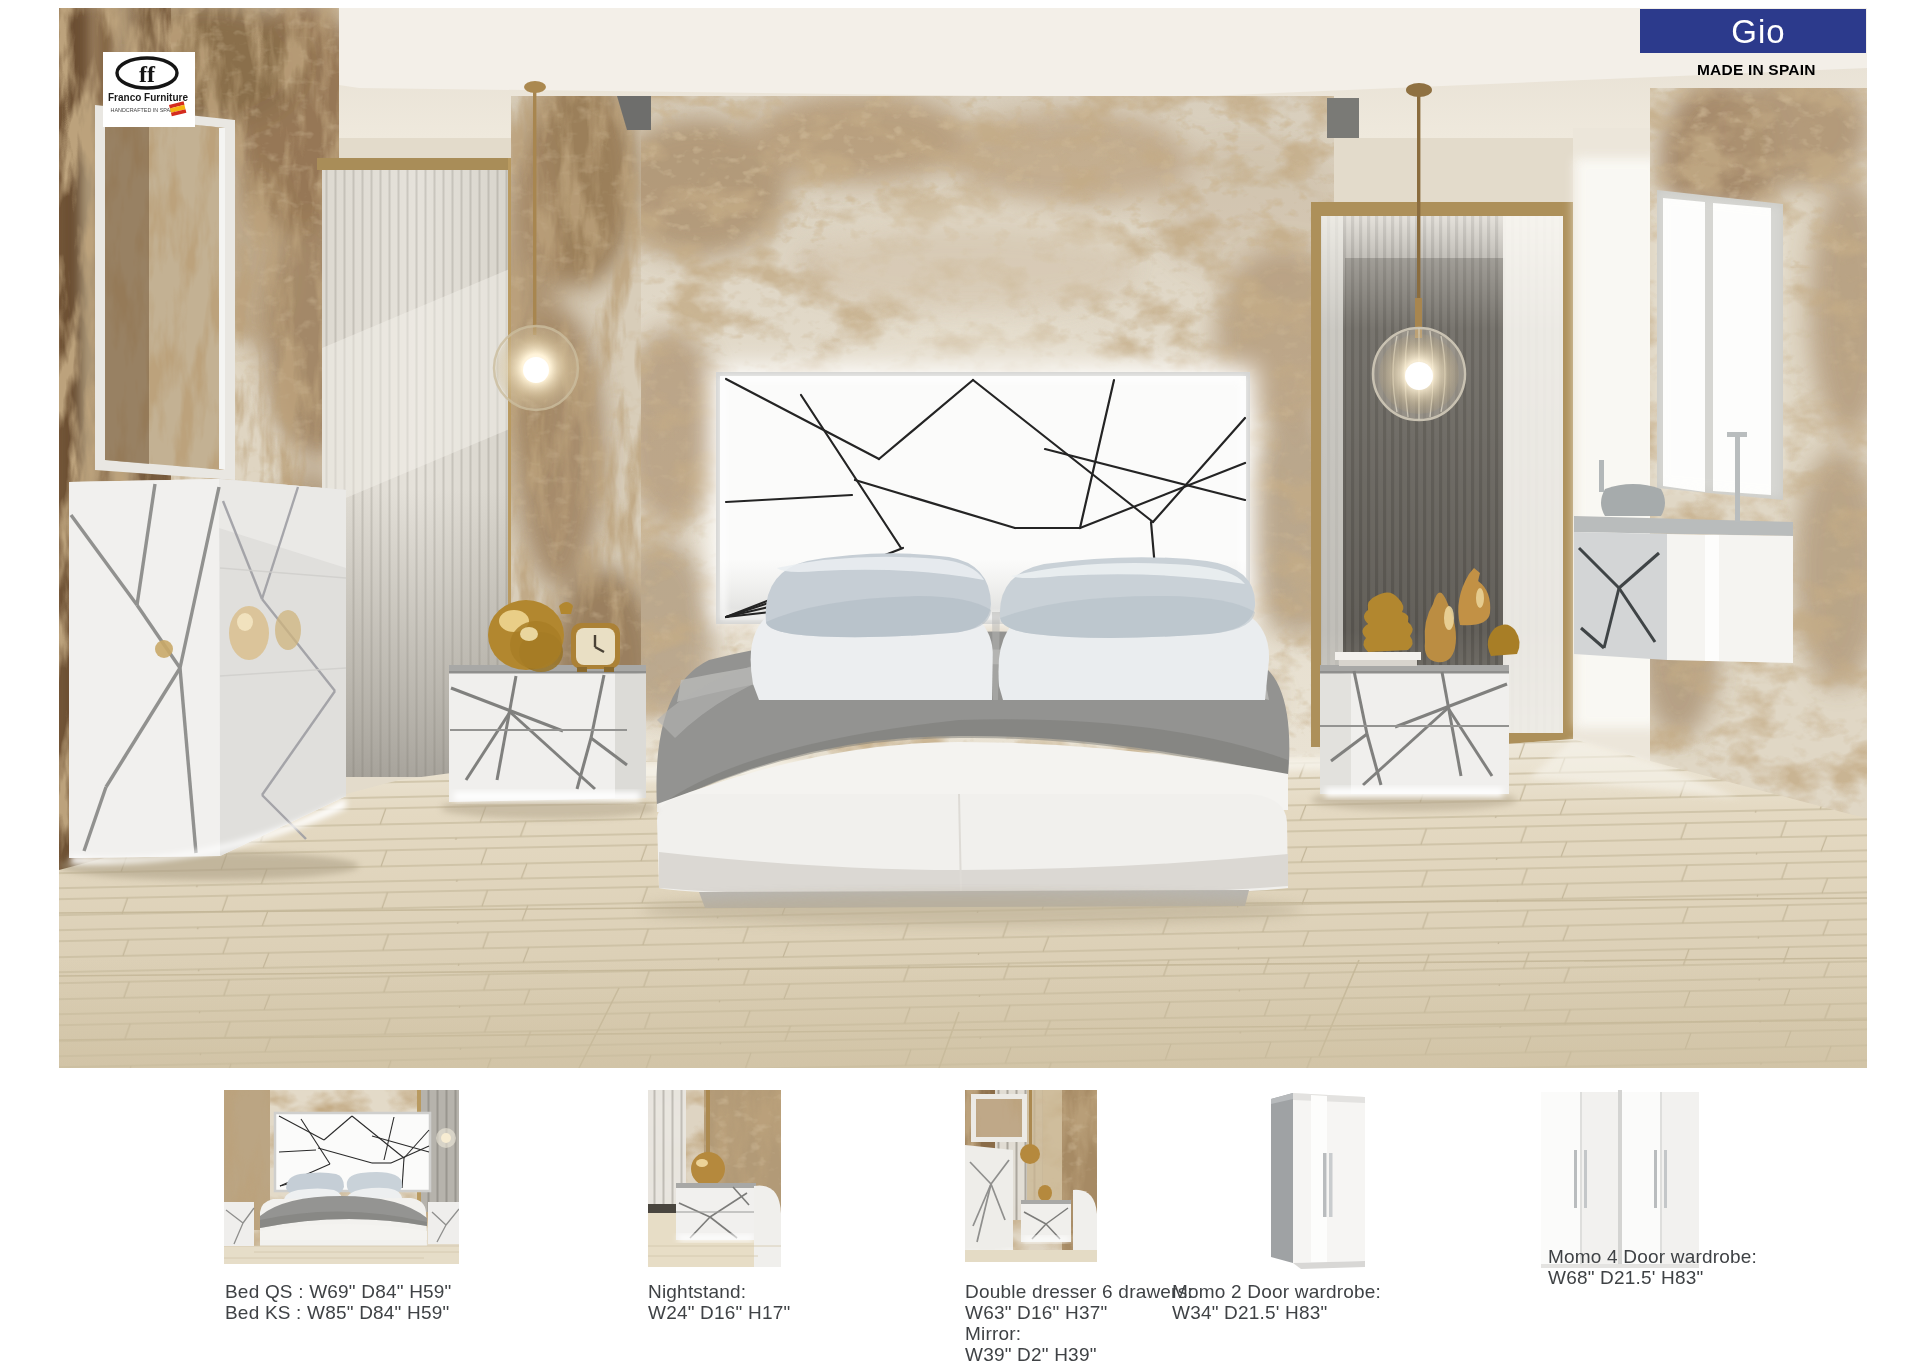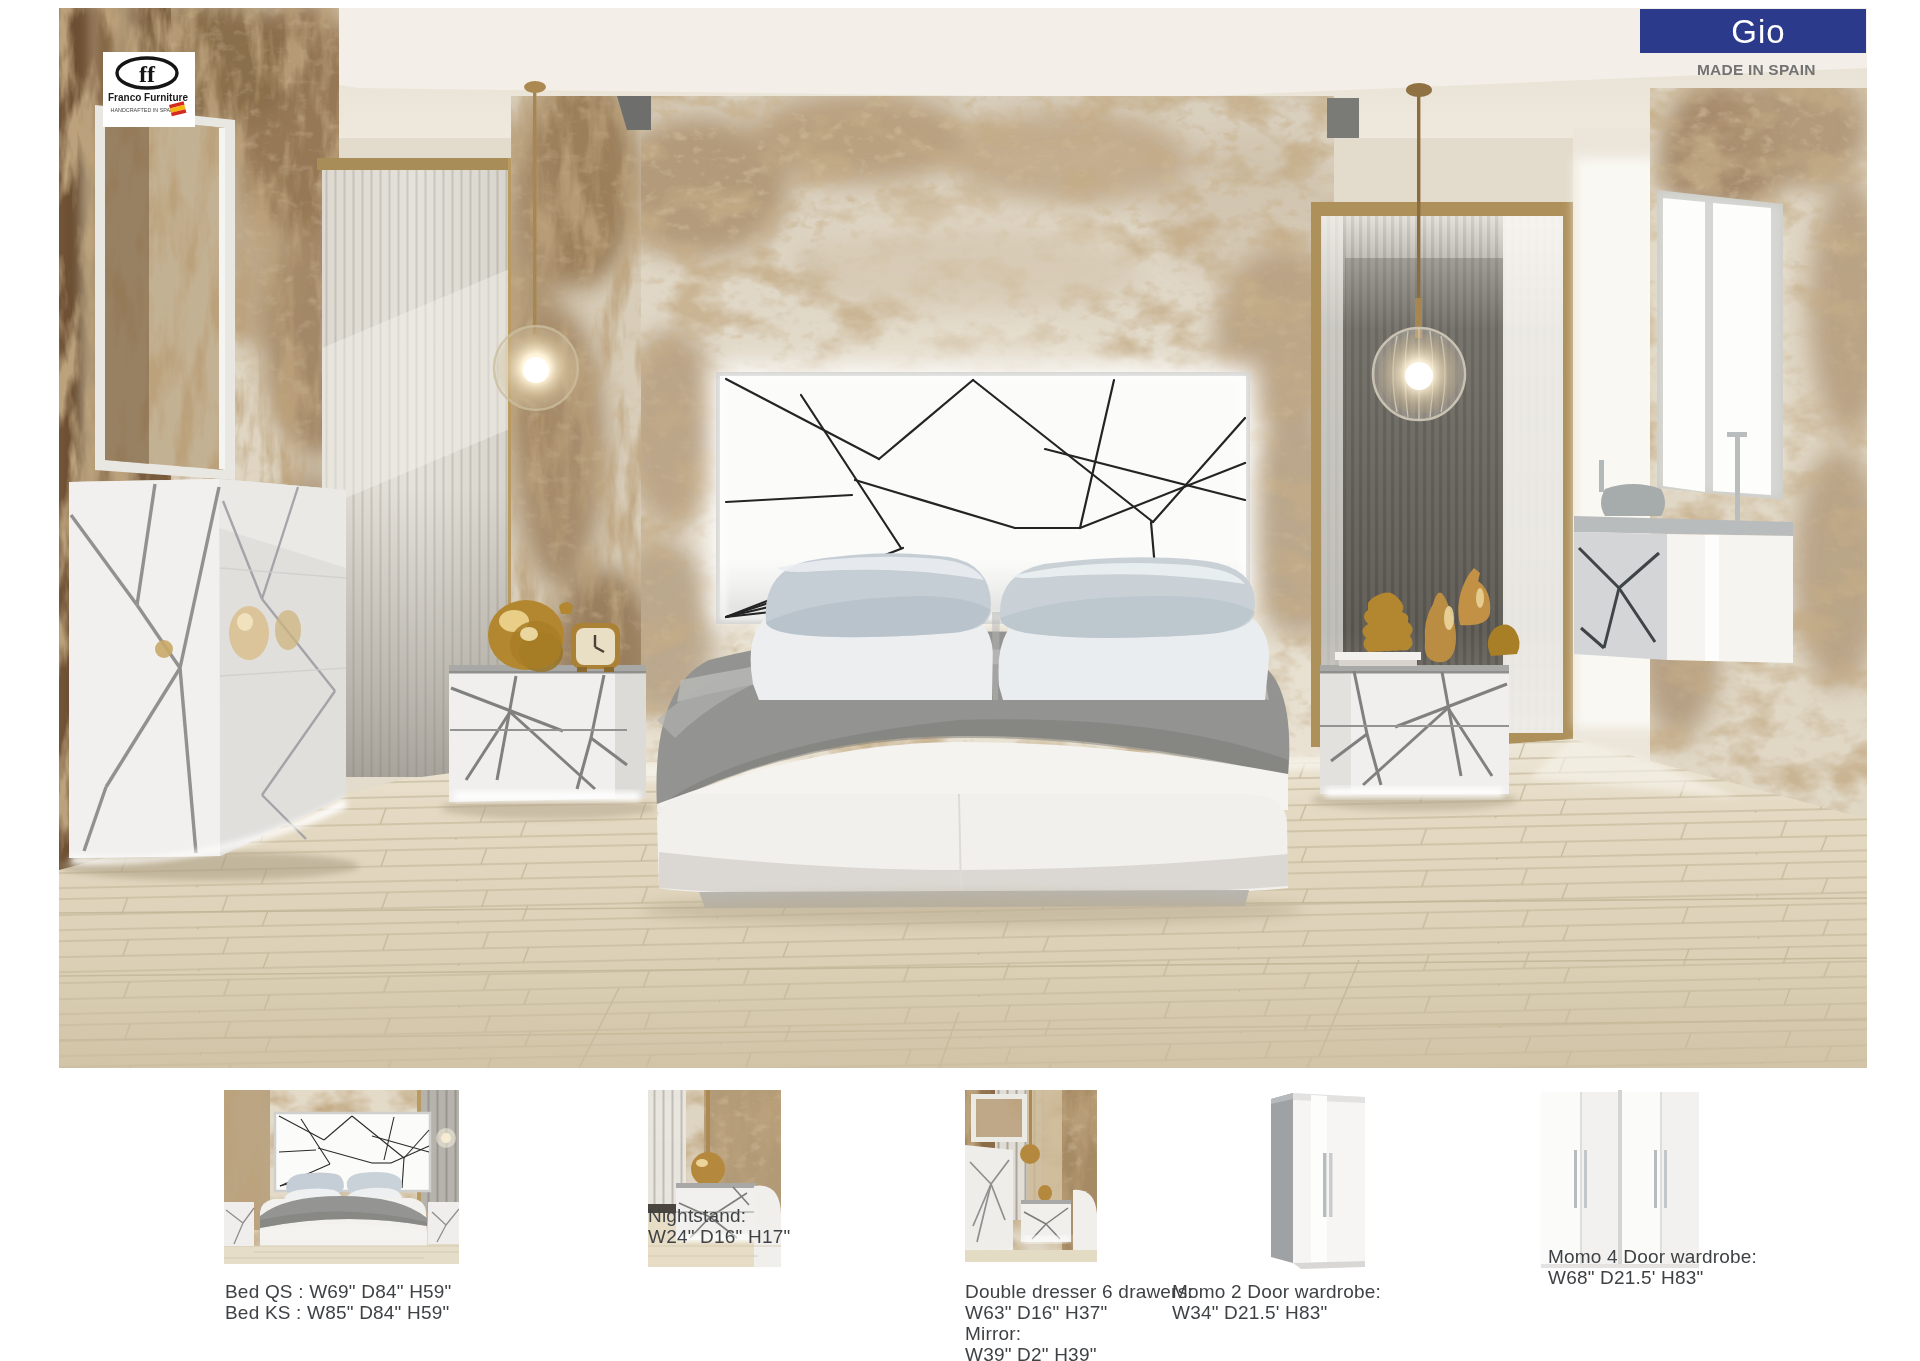--- a/index.html
+++ b/index.html
@@ -448,21 +448,21 @@
   <g transform="translate(66,53) rotate(-14)">
     <rect x="0" y="0" width="15" height="3.6" fill="#d42b1e"></rect>
     <rect x="0" y="3.6" width="15" height="4.4" fill="#f6b511"></rect>
     <rect x="0" y="8" width="15" height="3.6" fill="#d42b1e"></rect>
   </g>
 </svg>
 
 <div class="abs" style="left:1640px;top:9px;width:226px;height:44px;background:#2c3a8c;"></div>
 <div class="abs" style="left:1640px;top:9px;width:237px;height:44px;color:#ffffff;font-size:33px;line-height:45px;text-align:center;letter-spacing:1px;">Gio</div>
 
-<div class="abs" style="left:1697px;top:61px;width:180px;color:#737373;font-size:15.5px;font-weight:bold;letter-spacing:0.2px;">MADE IN SPAIN</div>
+<div class="abs" style="left:1697px;top:61px;width:180px;color:#000000;font-size:15.5px;font-weight:bold;letter-spacing:0.2px;">MADE IN SPAIN</div>
 
 <svg class="abs" style="left:224px;top:1090px" width="235" height="174" viewBox="0 0 235 174">
   <rect width="235" height="174" fill="#e3dac8"></rect>
   <rect width="235" height="174" fill="#e0d7c7" filter="url(#speck)"></rect>
   <rect x="0" y="0" width="46" height="140" fill="#bba583"></rect>
   <rect x="0" y="0" width="46" height="140" fill="#6e5234" filter="url(#speckV)" opacity="0.75"></rect>
   <rect x="196" y="0" width="39" height="122" fill="url(#slats)"></rect>
   <rect x="196" y="0" width="39" height="122" fill="#8a8781" opacity="0.5"></rect>
   <rect x="193" y="0" width="4" height="122" fill="#b99a60"></rect>
   <circle cx="222" cy="48" r="10" fill="#efe9da" opacity="0.6"></circle>
@@ -582,21 +582,21 @@
   <rect x="119" y="2" width="2" height="174" fill="#dededc"></rect>
   <rect x="33" y="60" width="3" height="58" fill="#b9bcbe"></rect>
   <rect x="43" y="60" width="3" height="58" fill="#c4c7c9"></rect>
   <rect x="113" y="60" width="3" height="58" fill="#b9bcbe"></rect>
   <rect x="123" y="60" width="3" height="58" fill="#c4c7c9"></rect>
   <rect x="0" y="174" width="158" height="4" fill="#e4e3e1"></rect>
 </svg>
 
 <div class="cap" style="left:225px;top:1281px">Bed QS : W69" D84" H59"<br>Bed KS : W85" D84" H59"</div>
 
-<div class="cap" style="left:648px;top:1205px">Nightstand:<br>W24" D16" H17"</div>
+<div class="cap" style="left:648px;top:1281px">Nightstand:<br>W24" D16" H17"</div>
 
 <div class="cap" style="left:965px;top:1281px">Double dresser 6 drawers:<br>W63" D16" H37"<br>Mirror:<br>W39" D2" H39"</div>
 
 <div class="cap" style="left:1172px;top:1281px">Momo 2 Door wardrobe:<br>W34" D21.5' H83"</div>
 
 <div class="cap" style="left:1548px;top:1246px">Momo 4 Door wardrobe:<br>W68" D21.5' H83"</div>
 
 </div>
 
 </body></html>

